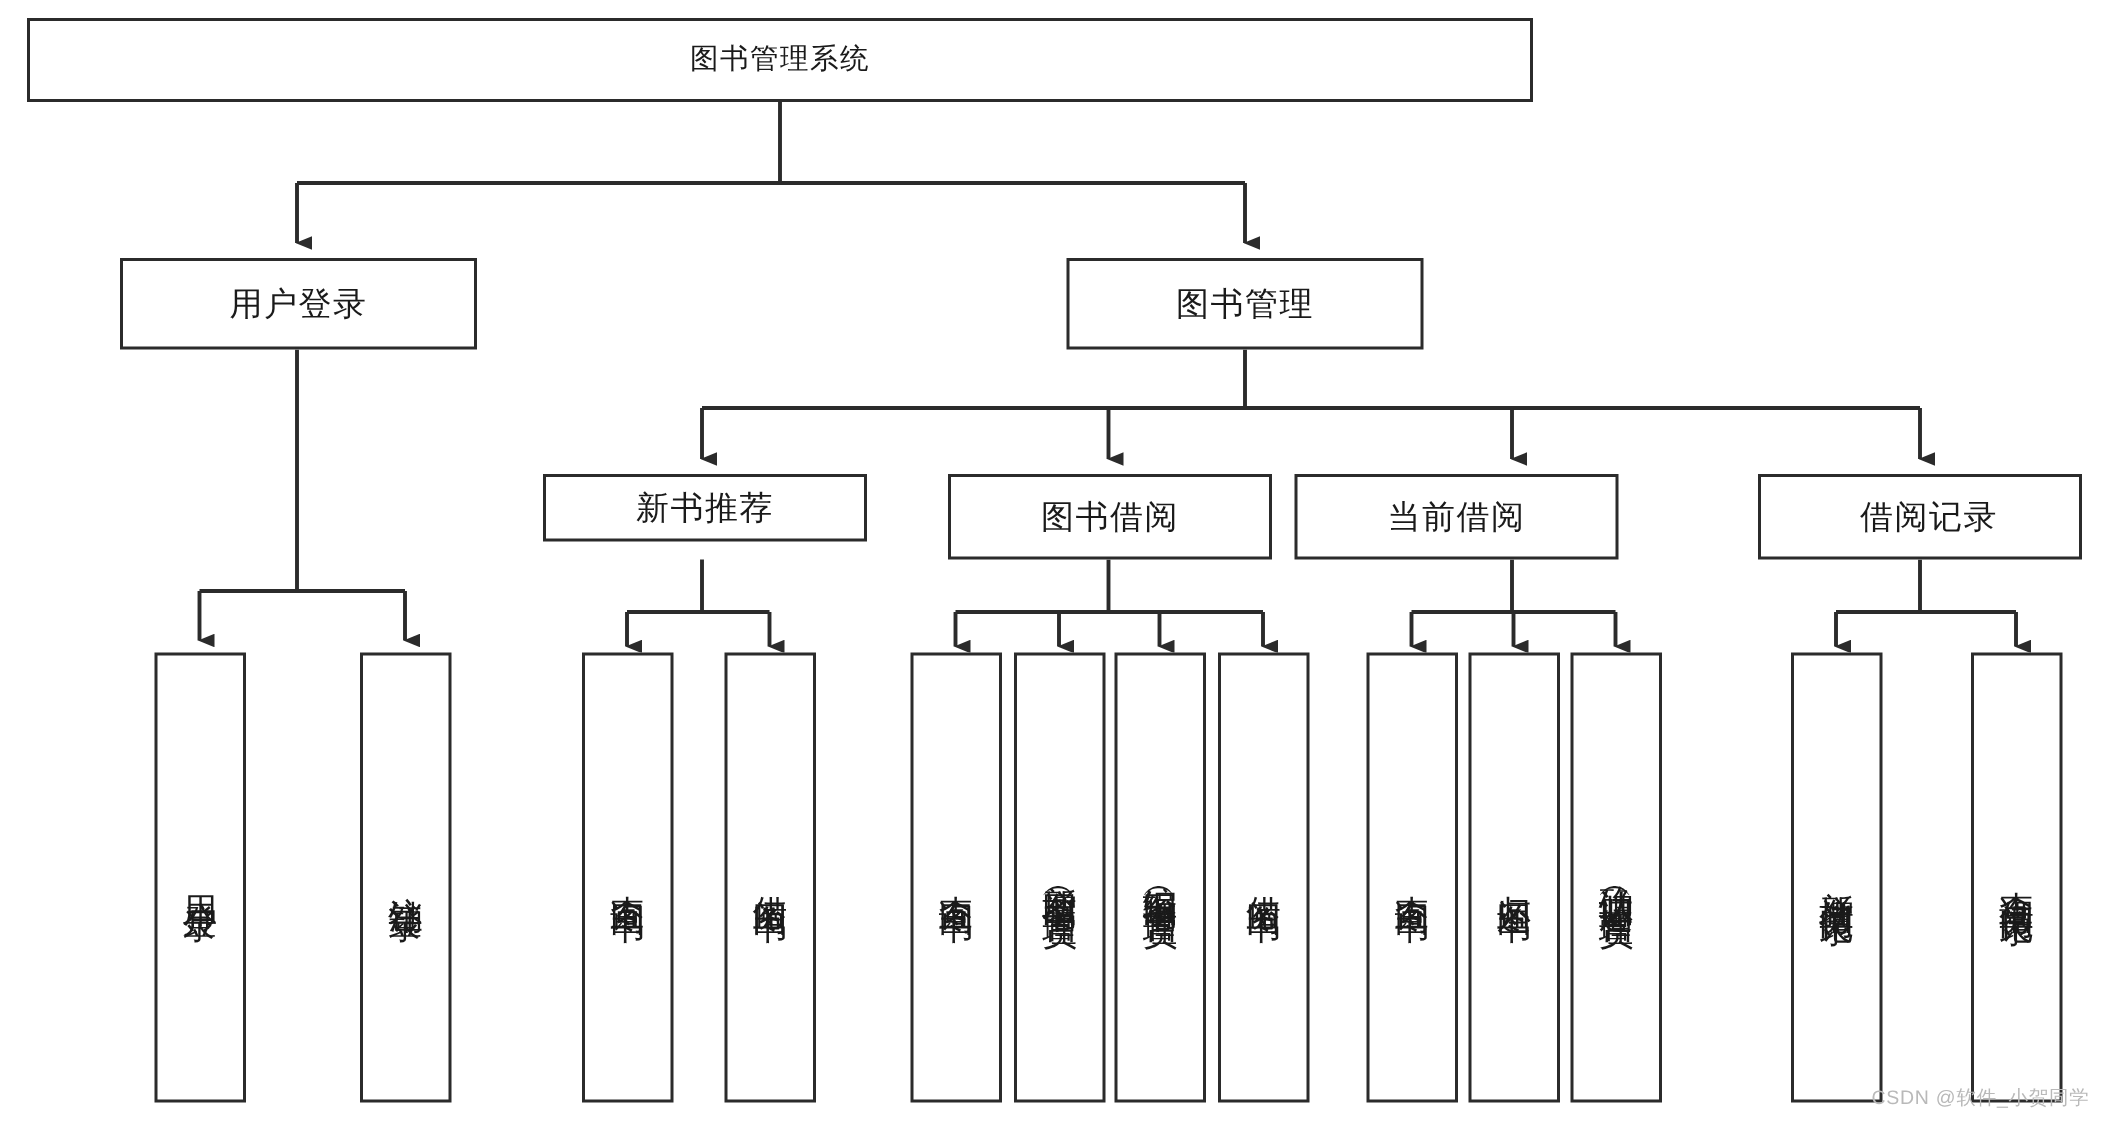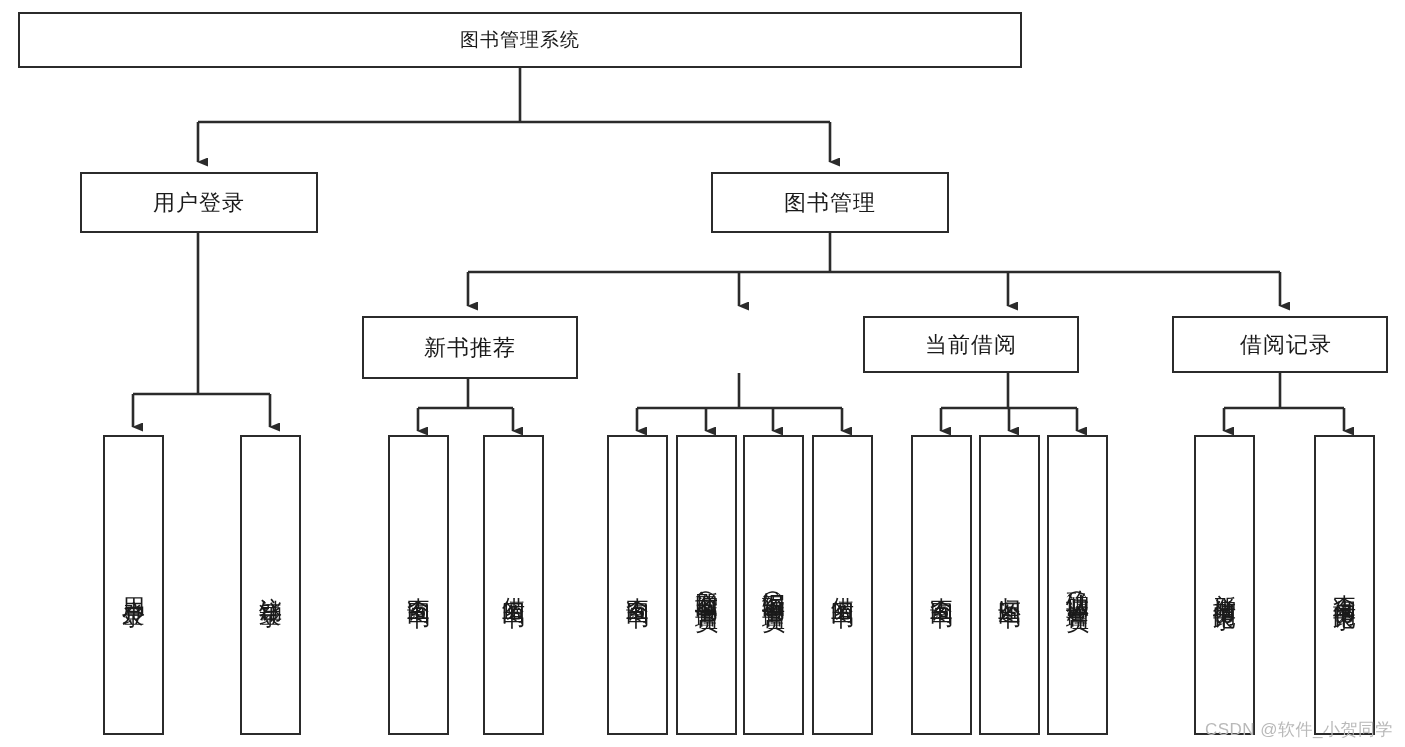--- a/index.html
+++ b/index.html
@@ -59,21 +59,21 @@
   }
   .node-v .vtext {
     writing-mode: vertical-rl;
     text-orientation: upright;
     display: block;
   }
   #watermark {
     position: absolute;
     right: 12px;
     bottom: 6px;
-    font-size: 17px;
+    font-size: 13px;
     color: #b9b9b9;
     letter-spacing: 0.5px;
     white-space: nowrap;
     user-select: none;
   }
 </style>
 </head>
 <body>
 
 <div id="diagram-root">
@@ -134,24 +134,27 @@
   </div>
 
   <div class="node node-h" style="left:80px; top:172px; width:238px; height:61px;">
     <span>用户登录</span>
   </div>
 
   <div class="node node-h" style="left:711px; top:172px; width:238px; height:61px;font-family:Liberation Serif, serif;">
     <span>图书管理</span>
   </div>
 
-  <div class="node node-h" style="left:362px; top:316px; width:216px; height:63px;">
+  <div class="node node-h" style="left:362px; top:316px; width:216px; height:45px;">
     <span>新书推荐</span>
   </div>
 
+  <div class="node node-h" style="left:632px; top:316px; width:216px; height:57px;">
+    <span>图书借阅</span>
+  </div>
 
   <div class="node node-h" style="left:863px; top:316px; width:216px; height:57px;">
     <span>当前借阅</span>
   </div>
 
   <div class="node node-h" style="left:1172px; top:316px; width:216px; height:57px;padding-left:12px;">
     <span>借阅记录</span>
   </div>
 
   <div class="node node-v" style="left:103px; top:435px; width:61px; height:300px;">

